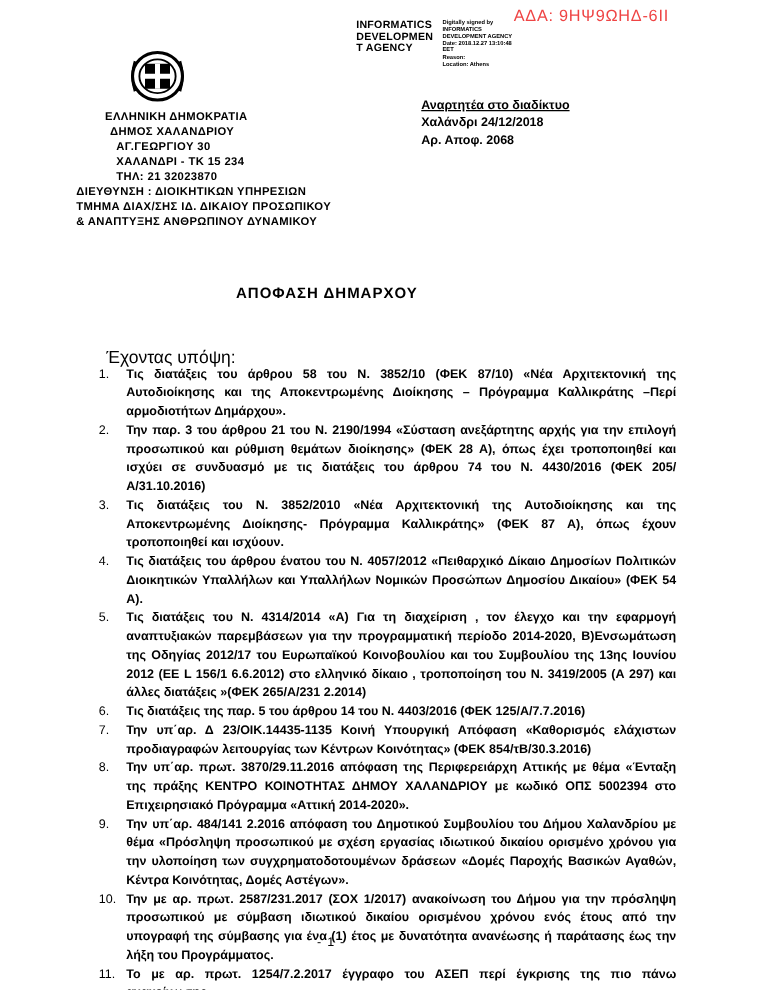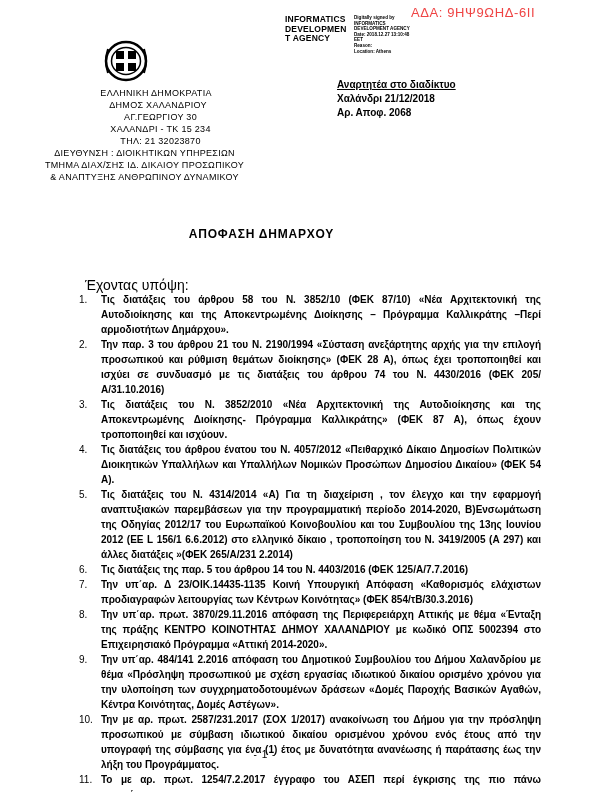--- a/index.html
+++ b/index.html
@@ -26,23 +26,23 @@
     color:#000;letter-spacing:.2px;
   }
   .stamp-sig{
     margin-left:3px;width:78px;
     font-size:4.6px;font-weight:bold;line-height:5.6px;color:#000;
   }
   
   .emblem{position:absolute;left:102px;top:39px;width:48px;height:44px;}
   
   .sender{
-    position:absolute;left:45px;top:87px;
-    font-size:9px;font-weight:normal;line-height:12px;
-    letter-spacing:.3px;color:#000;white-space:nowrap;text-align:center;
+    position:absolute;left:61px;top:87px;
+    font-size:9px;font-weight:bold;line-height:12px;
+    letter-spacing:.3px;color:#000;white-space:nowrap;
   }
   .sender .ln{display:block;}
   .ind-a{padding-left:23px;}
   .ind-b{padding-left:30px;}
   .ind-c{padding-left:27px;}
   .ind-d{padding-left:32px;}
   
   .rblock{
     position:absolute;left:337px;top:78px;
     font-size:10px;font-weight:bold;line-height:14px;color:#000;
@@ -118,21 +118,21 @@
     <span class="ln ind-d">ΑΓ.ΓΕΩΡΓΙΟΥ 30</span>
     <span class="ln ind-d">ΧΑΛΑΝΔΡΙ - ΤΚ 15 234</span>
     <span class="ln ind-d">ΤΗΛ: 21 32023870</span>
     <span class="ln">ΔΙΕΥΘΥΝΣΗ : ΔΙΟΙΚΗΤΙΚΩΝ ΥΠΗΡΕΣΙΩΝ</span>
     <span class="ln">ΤΜΗΜΑ ΔΙΑΧ/ΣΗΣ ΙΔ. ΔΙΚΑΙΟΥ ΠΡΟΣΩΠΙΚΟΥ</span>
     <span class="ln">&amp; ΑΝΑΠΤΥΞΗΣ ΑΝΘΡΩΠΙΝΟΥ ΔΥΝΑΜΙΚΟΥ</span>
   </div>
 
   <div class="rblock">
     <div class="publish">Αναρτητέα στο διαδίκτυο</div>
-    <div>Χαλάνδρι  21/12/2018</div>
+    <div>Χαλάνδρι  24/12/2018</div>
     <div>Αρ. Αποφ.  2068</div>
   </div>
 
   <div class="doc-title">ΑΠΟΦΑΣΗ ΔΗΜΑΡΧΟΥ</div>
 
   <div class="preamble">Έχοντας υπόψη:</div>
 
   <div class="considerations">
     <div class="c-item">
       <span class="c-num">1.</span>

